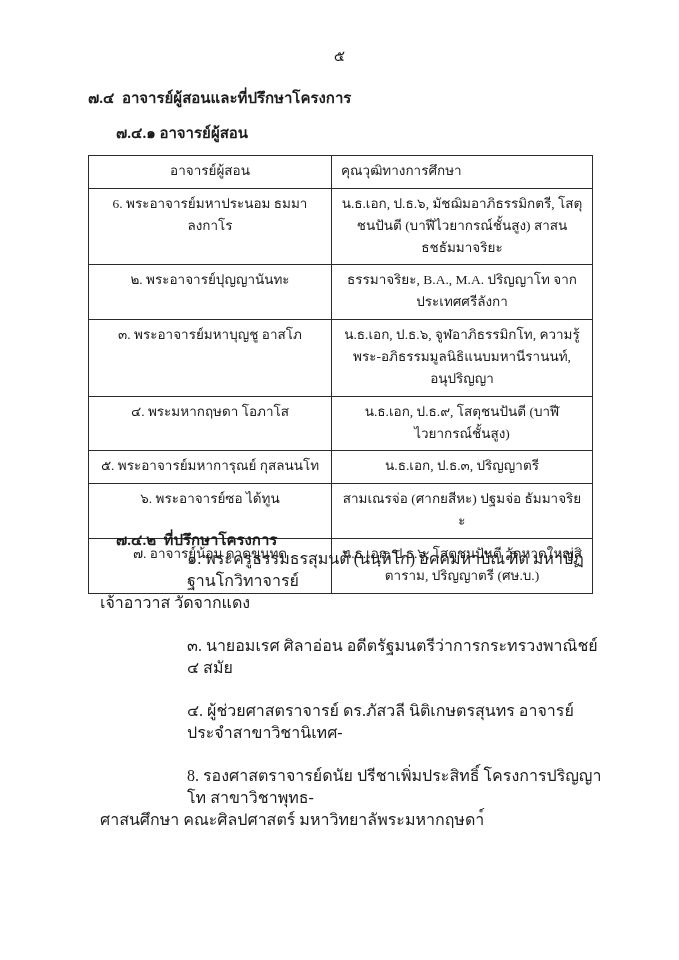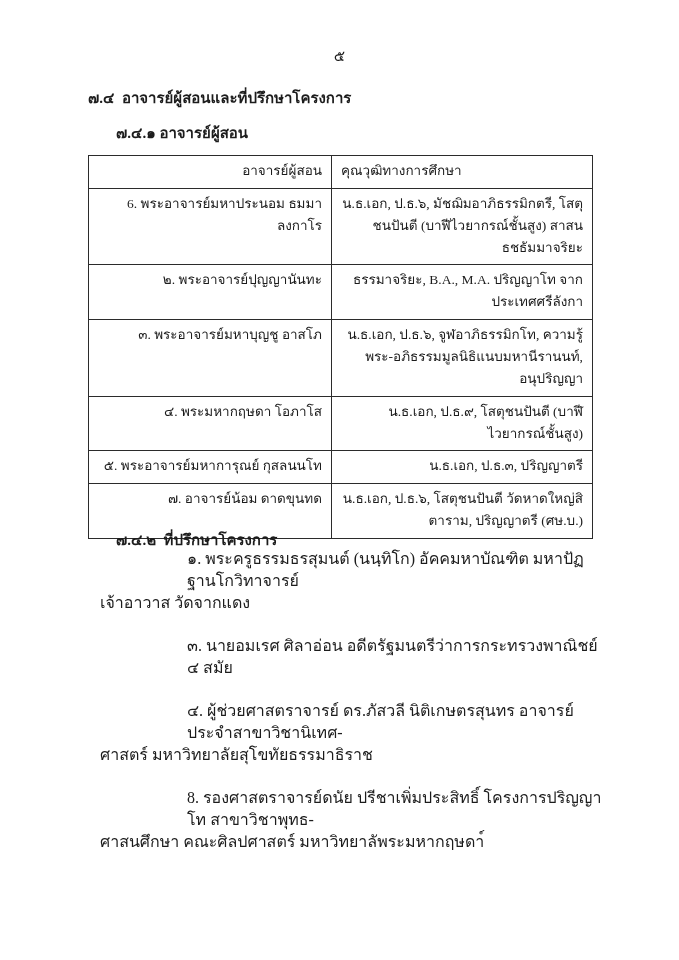--- a/index.html
+++ b/index.html
@@ -50,21 +50,21 @@
     table-layout: fixed;
     font-size: 13.5px;
   }
   .instructors-table th,
   .instructors-table td {
     border: 1px solid #2b2b2b;
     padding: 4px 9px 6px 9px;
     vertical-align: top;
     line-height: 1.62;
     font-weight: normal;
-    text-align: right;
+    text-align: center;
     word-wrap: break-word;
   }
   .instructors-table th.qual-header {
     text-align: left;
   }
   .heading-3 {
     position: absolute;
     top: 528px;
     left: 116px;
     font-size: 15px;
@@ -124,20 +124,24 @@
       </tr>
       <tr>
         <td>๔. พระมหากฤษดา  โอภาโส</td>
         <td>น.ธ.เอก, ป.ธ.๙, โสตุชนปันตี (บาฬีไวยากรณ์ชั้นสูง)</td>
       </tr>
       <tr>
         <td>๕. พระอาจารย์มหาการุณย์  กุสลนนโท</td>
         <td>น.ธ.เอก, ป.ธ.๓, ปริญญาตรี</td>
       </tr>
       <tr>
+        <td>๖. พระอาจารย์ซอ ได้ทูน</td>
+        <td>สามเณรจ่อ (ศากยสีหะ) ปฐมจ่อ ธัมมาจริยะ</td>
+      </tr>
+      <tr>
         <td>๗. อาจารย์น้อม  ดาดขุนทด</td>
         <td>น.ธ.เอก, ป.ธ.๖, โสตุชนปันตี วัดหาดใหญ่สิตาราม, ปริญญาตรี (ศษ.บ.)</td>
       </tr>
     </tbody>
   </table>
 
   <div class="heading-3">๗.๔.๒  ที่ปรึกษาโครงการ</div>
 
   <div class="advisors">
 
@@ -146,21 +150,20 @@
       <div>เจ้าอาวาส วัดจากแดง</div>
     </div>
 
 
     <div class="advisor-item">
       <div class="line-first">๓. นายอมเรศ  ศิลาอ่อน อดีตรัฐมนตรีว่าการกระทรวงพาณิชย์ ๔ สมัย</div>
     </div>
 
     <div class="advisor-item">
       <div class="line-first">๔. ผู้ช่วยศาสตราจารย์ ดร.ภัสวลี นิติเกษตรสุนทร อาจารย์ประจำสาขาวิชานิเทศ-</div>
-      <div>ศาสตร์ มหาวิทยาลัยสุโขทัยธรรมาธิราช</div>
     </div>
 
     <div class="advisor-item">
       <div class="line-first">8. รองศาสตราจารย์ดนัย ปรีชาเพิ่มประสิทธิ์ โครงการปริญญาโท สาขาวิชาพุทธ-</div>
       <div>ศาสนศึกษา คณะศิลปศาสตร์ มหาวิทยาลัพระมหากฤษดา์</div>
     </div>
 
   </div>
 
 </div>

